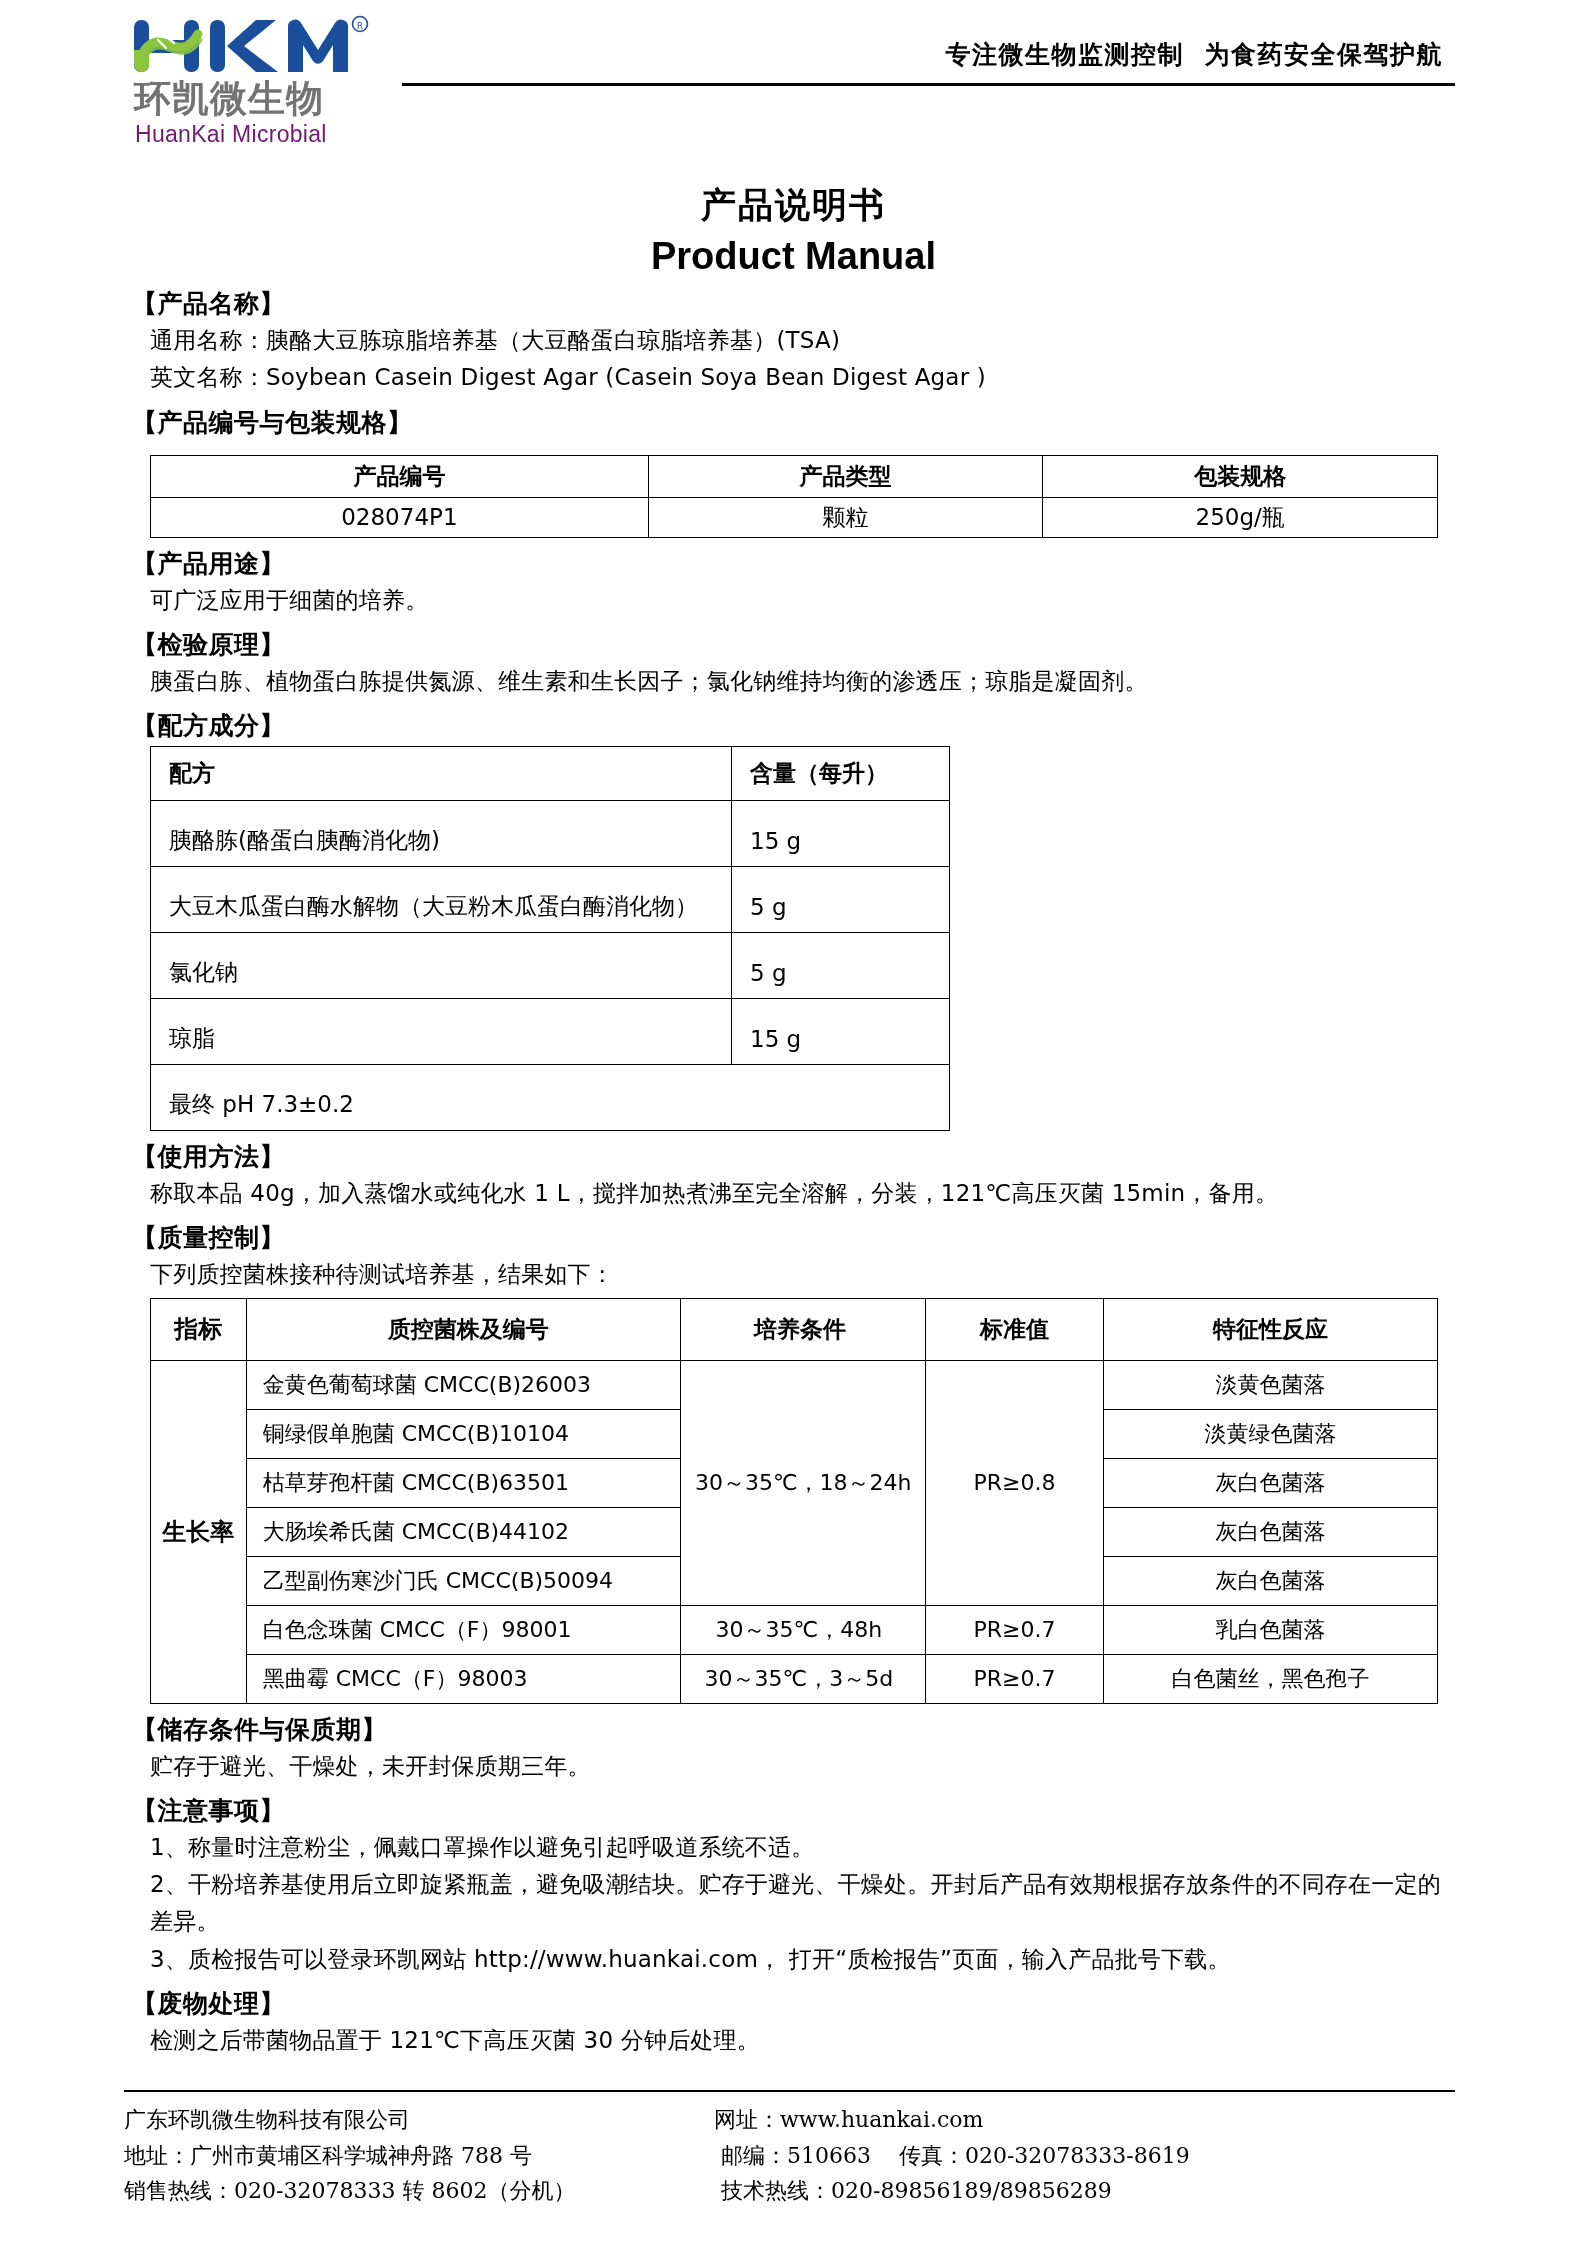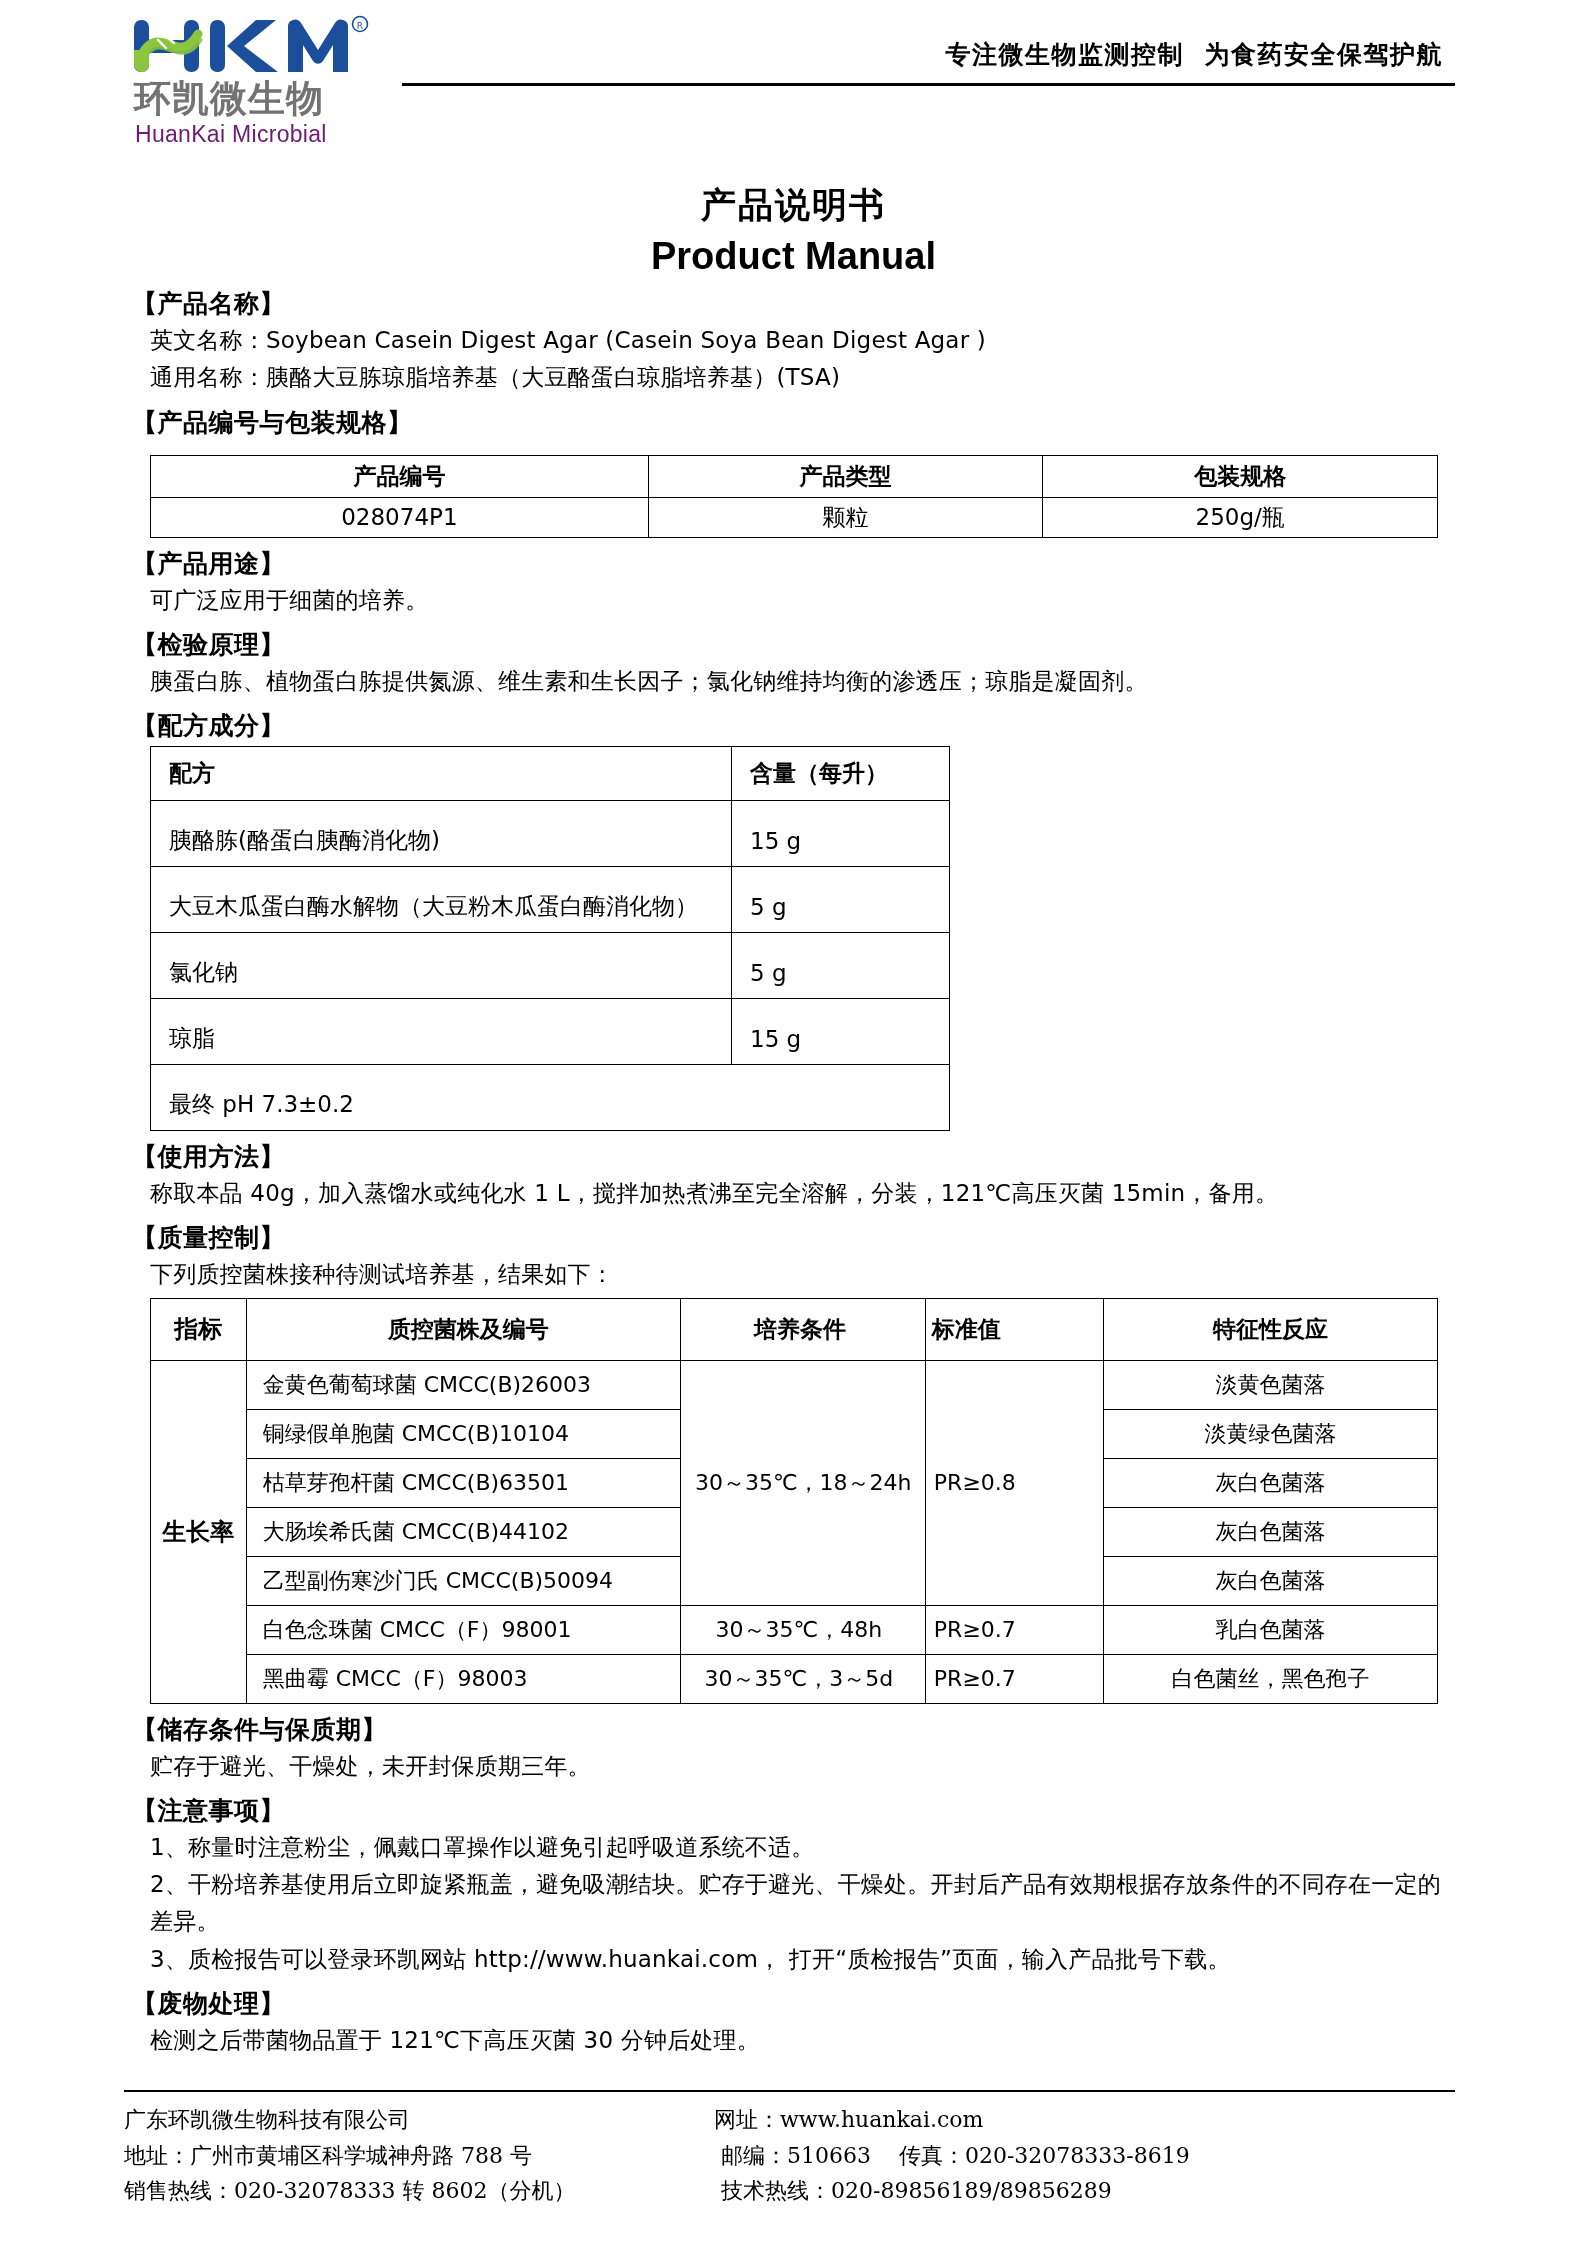--- a/index.html
+++ b/index.html
@@ -178,21 +178,21 @@
   }
   .t-qc td {
     font-size: 22px;
     height: 49px;
     padding: 2px 8px;
   }
   .t-qc .c-indicator { width: 86px; text-align: center; font-weight: bold; font-size: 24px; }
   .t-qc .c-strain { width: 390px; text-align: left; padding-left: 16px; }
   .t-qc .c-cond { width: 220px; text-align: left; padding-left: 14px; line-height: 1.5; }
   .t-qc .c-cond.ctr { text-align: center; padding-left: 0; margin-left: 36px; }
-  .t-qc .c-std { width: 160px; text-align: left; }
+  .t-qc .c-std { width: 160px; text-align: center; }
   .t-qc .c-react { width: 300px; text-align: center; }
 
   
   .footer {
     position: absolute;
     left: 124px;
     right: 132px;
     bottom: 36px;
   }
   .footer-rule {
@@ -246,22 +246,22 @@
     <div class="header-right">
       <div class="tagline">专注微生物监测控制  为食药安全保驾护航</div>
       <div class="header-rule"></div>
     </div>
   </div>
 
   <div class="doc-title-cn">产品说明书</div>
   <div class="doc-title-en">Product Manual</div>
 
   <div class="sec-head">【产品名称】</div>
+  <div class="para"><span>通用名称：</span><span>胰酪大豆胨琼脂培养基（大豆酪蛋白琼脂培养基）(TSA)</span></div>
   <div class="para"><span>英文名称：</span><span>Soybean Casein Digest Agar (Casein Soya Bean Digest Agar )</span></div>
-  <div class="para"><span>通用名称：</span><span>胰酪大豆胨琼脂培养基（大豆酪蛋白琼脂培养基）(TSA)</span></div>
 
   <div class="sec-head">【产品编号与包装规格】</div>
   <table class="t-product">
     <thead>
       <tr>
         <th>产品编号</th>
         <th>产品类型</th>
         <th>包装规格</th>
       </tr>
     </thead>

